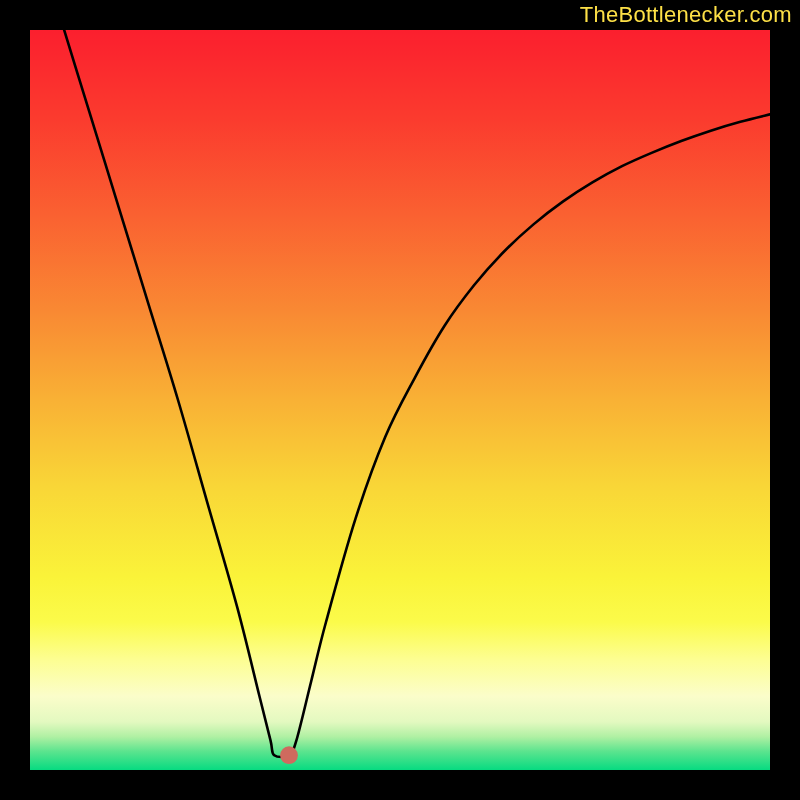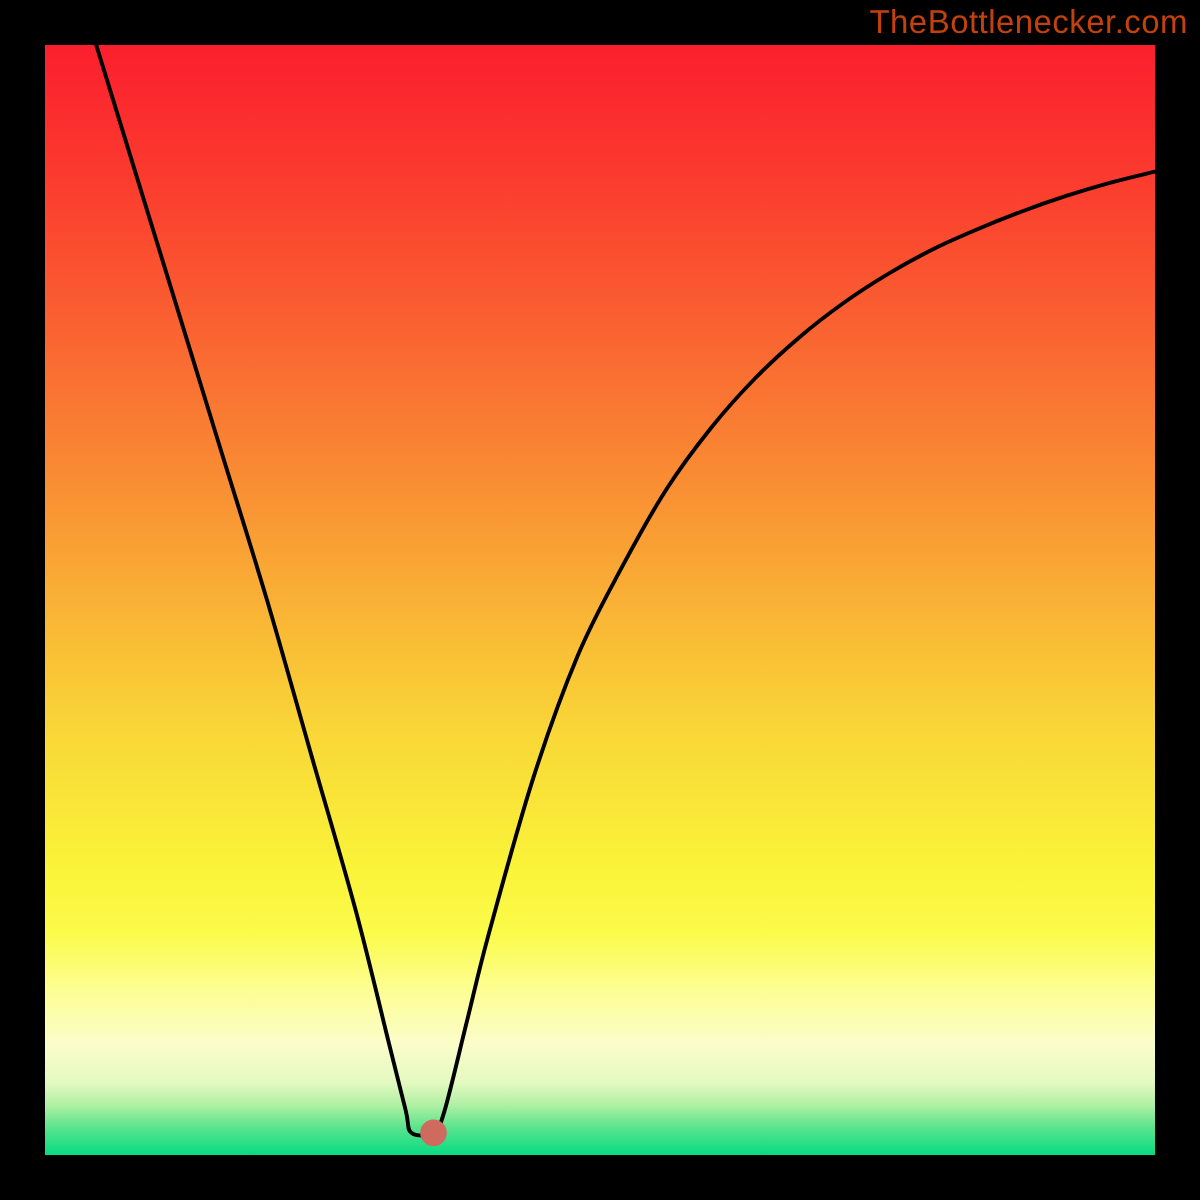--- a/index.html
+++ b/index.html
@@ -22,21 +22,21 @@
     left: 30px;
     top: 30px;
     width: 740px;
     height: 740px;
     overflow: hidden;
   }
   .watermark {
     position: absolute;
     top: 2px;
     right: 8px;
-    color: #c2410c;
+    color: #fde047;
     font-size: 22px;
     font-weight: 400;
     letter-spacing: 0.3px;
     user-select: none;
   }
   svg { display: block; }
 </style>
 </head>
 <body>
 

